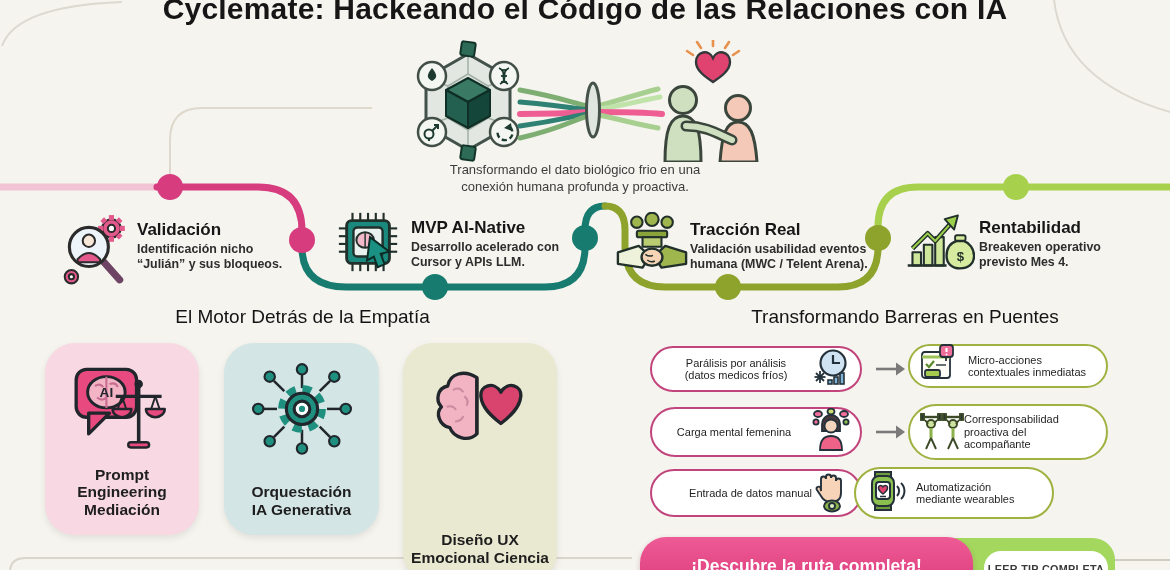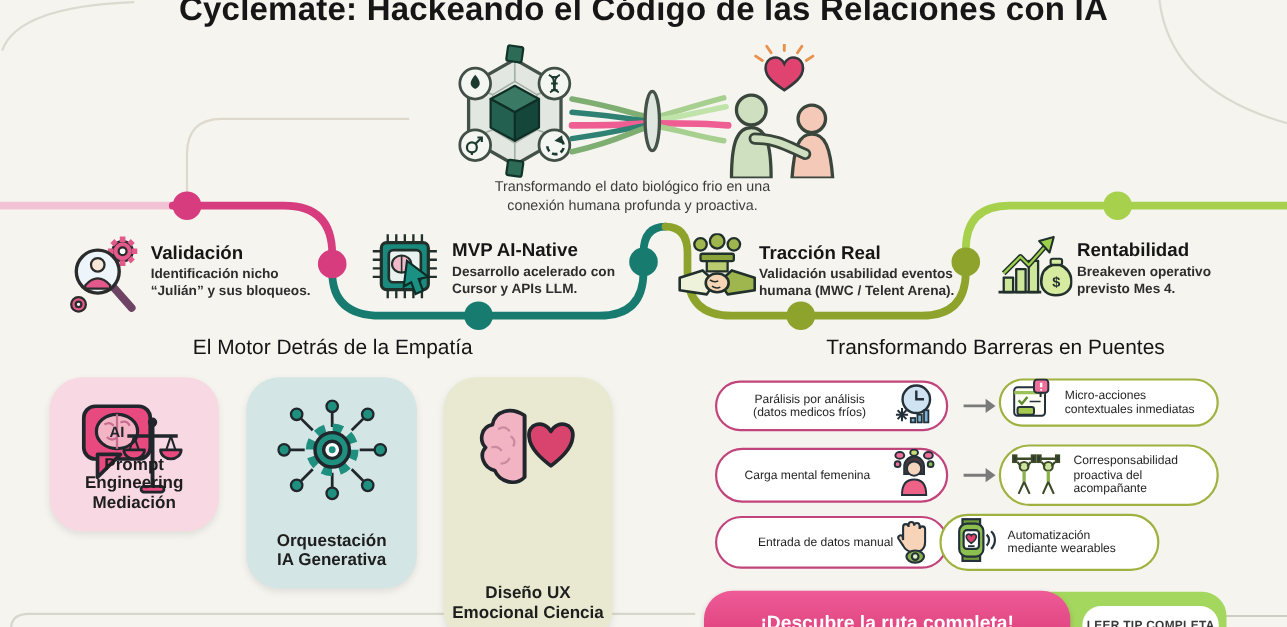--- a/index.html
+++ b/index.html
@@ -256,21 +256,21 @@
     <div class="ms-title">Rentabilidad</div>
     <div class="ms-desc">
       <span>Breakeven operativo</span><br>
       <span>previsto Mes 4.</span>
     </div>
   </div>
 </div>
 
 <div class="abs sec-h" style="left:45px;top:306px;width:515px">El Motor Detrás de la Empatía</div>
 
-<div class="abs card" style="left:45px;top:343px;width:154px;height:140px;background:#f8d9e3">
+<div class="abs card" style="left:45px;top:343px;width:154px;height:192px;background:#f8d9e3">
   <div class="card-ic">
     <svg width="100" height="96" viewBox="0 0 96 92">
       <g stroke="#20262b" stroke-width="3.2" stroke-linejoin="round">
         <rect x="4" y="6" width="58" height="46" rx="10" fill="#e8497f"></rect>
         <polygon points="16,48 16,68 36,48" fill="#e8497f"></polygon>
         <ellipse cx="33" cy="28" rx="18" ry="15" fill="#f3b5c6" stroke-width="2.8"></ellipse>
         <path d="M33 13 V43 M22 22 q5 -3 8 1 M36 20 q6 -2 8 3 M24 33 q5 4 9 0" fill="none" stroke="#c76e90" stroke-width="2"></path>
         <text x="33" y="33" text-anchor="middle" font-size="13" font-weight="bold" fill="#20262b" stroke="none">AI</text>
         <circle cx="64" cy="20" r="2.5" fill="#20262b"></circle>
         <line x1="64" y1="22" x2="64" y2="76" stroke-width="3.4"></line>
@@ -435,21 +435,21 @@
           <rect x="23" y="5" width="3" height="6" fill="#25313a"></rect>
           <rect x="40" y="5" width="3" height="6" fill="#25313a"></rect>
         <circle cx="11" cy="15" r="4" fill="#cfe3a0"></circle>
           <circle cx="33" cy="15" r="4" fill="#cfe3a0"></circle>
         <path d="M5 11 L8 15 M17 11 L14 15 M27 11 L30 15 M39 11 L36 15"></path>
         <path d="M11 19 V29 M33 19 V29" stroke-width="3" stroke="#8bb24a"></path>
         <path d="M11 29 L6 40 M11 29 L16 40 M33 29 L28 40 M33 29 L38 40"></path>
       </g>
     </svg>
   </span>
-  <div class="pill-text" style="margin-left:12px">
+  <div class="pill-text" style="margin-left:0">
     <span>Corresponsabilidad</span><br>
     <span>proactiva del</span><br>
     <span>acompañante</span>
   </div>
 </div>
 
 <div class="abs pill pill-l" style="left:650px;top:469px;width:212px;height:48px">
   <div class="pill-text" style="flex:1;text-align:right;padding-left:22px">
     <span>Entrada de datos manual</span>
   </div>

